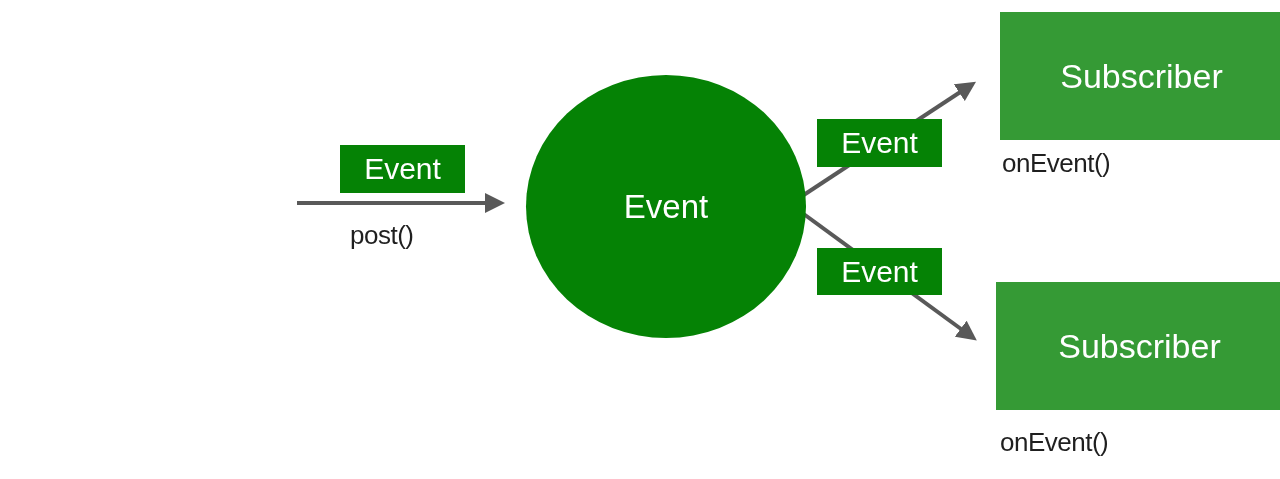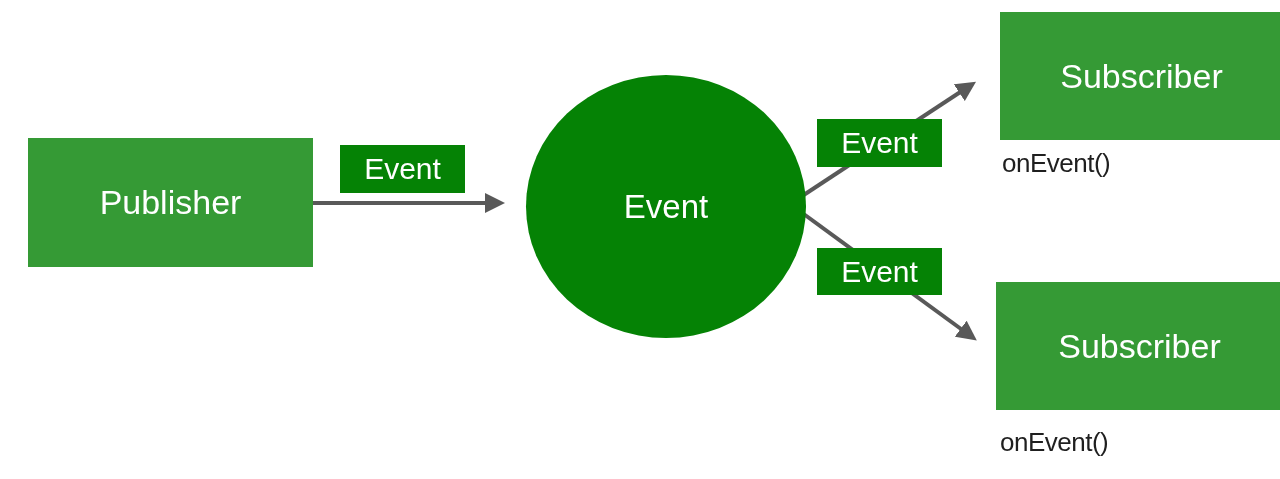--- a/index.html
+++ b/index.html
@@ -86,28 +86,26 @@
     <defs>
       <marker id="ah" viewBox="0 0 10 10" refX="7" refY="5" markerWidth="5" markerHeight="5" orient="auto-start-reverse">
         <path class="ah" d="M 0 0 L 10 5 L 0 10 z"></path>
       </marker>
     </defs>
     <line x1="297" y1="203" x2="499" y2="203" marker-end="url(#ah)"></line>
     <line x1="790" y1="204" x2="971" y2="85" marker-end="url(#ah)"></line>
     <line x1="790" y1="204" x2="972" y2="337" marker-end="url(#ah)"></line>
   </svg>
 
-  <div class="node rect-node publisher-node">
-    <span>Publisher</span>
-  </div>
 
   <div class="badge badge-pub">
     <span>Event</span>
   </div>
 
+  <div class="method method-post">post()</div>
 
   <div class="node bus-node">
     <span>Event</span>
   </div>
 
   <div class="badge badge-top">
     <span>Event</span>
   </div>
 
   <div class="badge badge-bottom">

